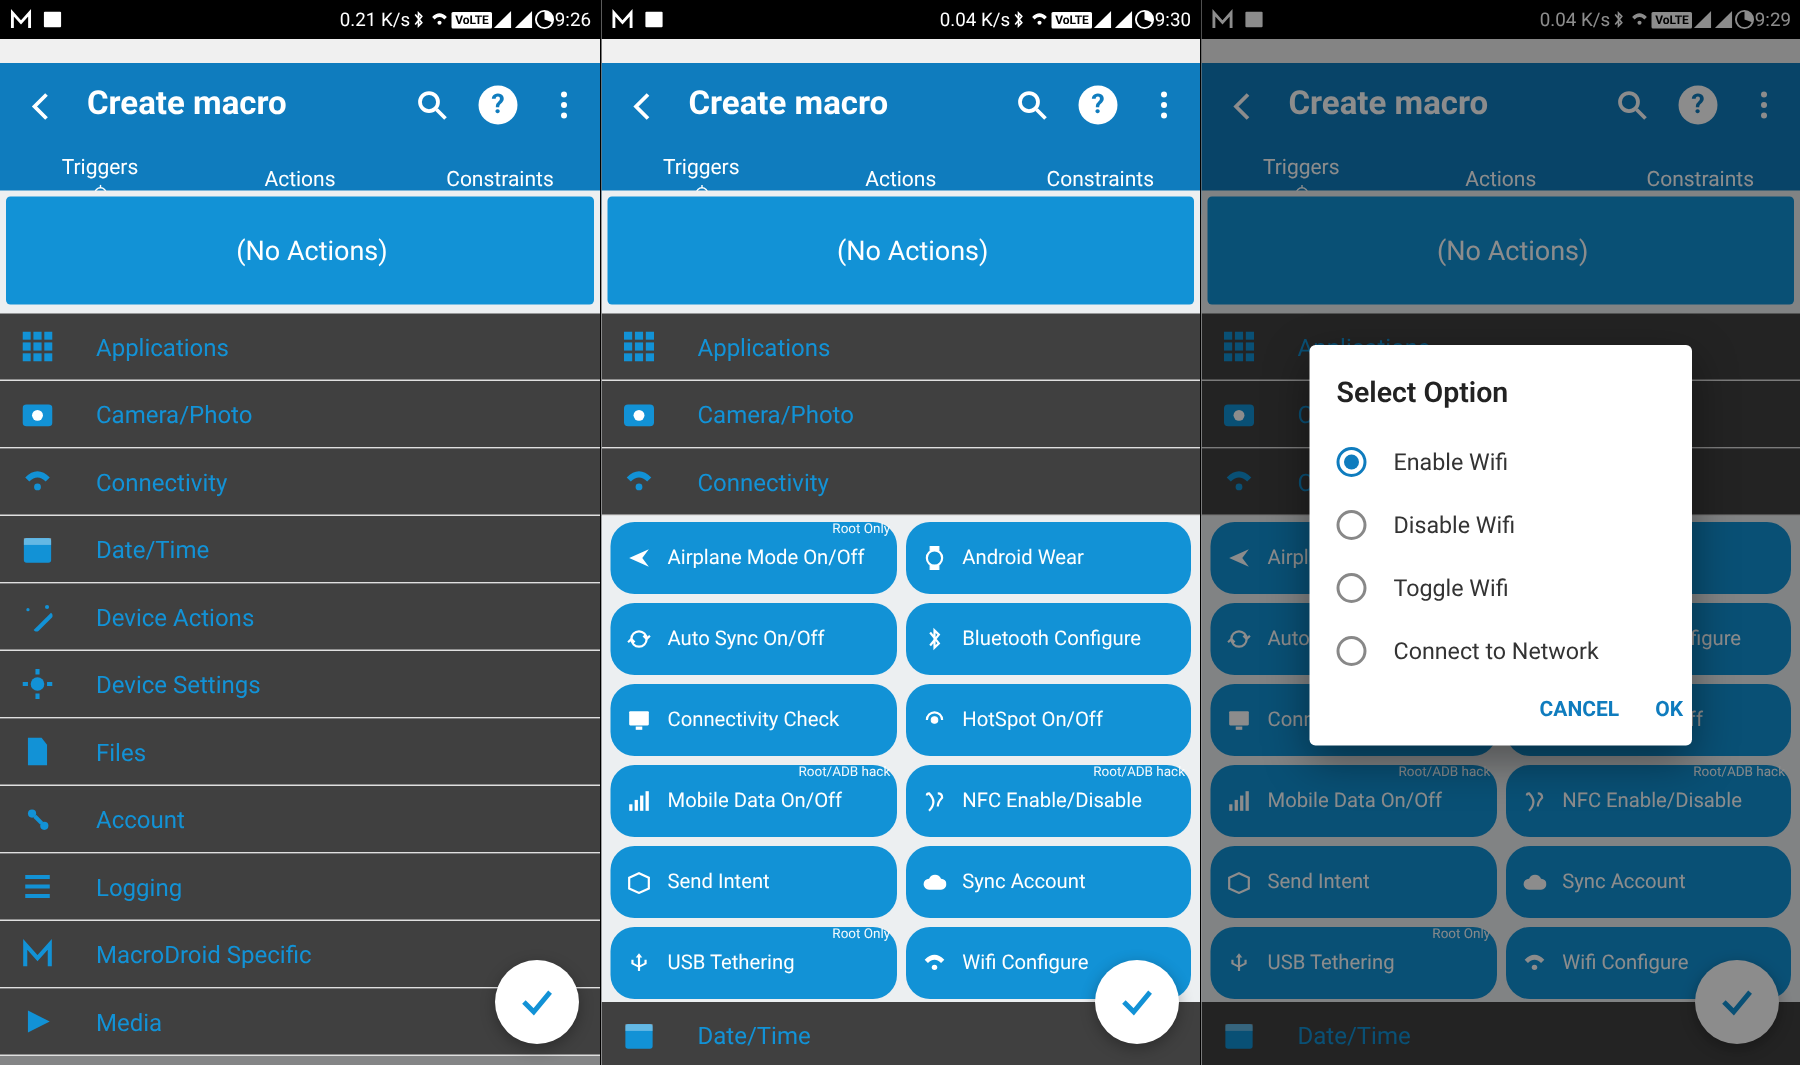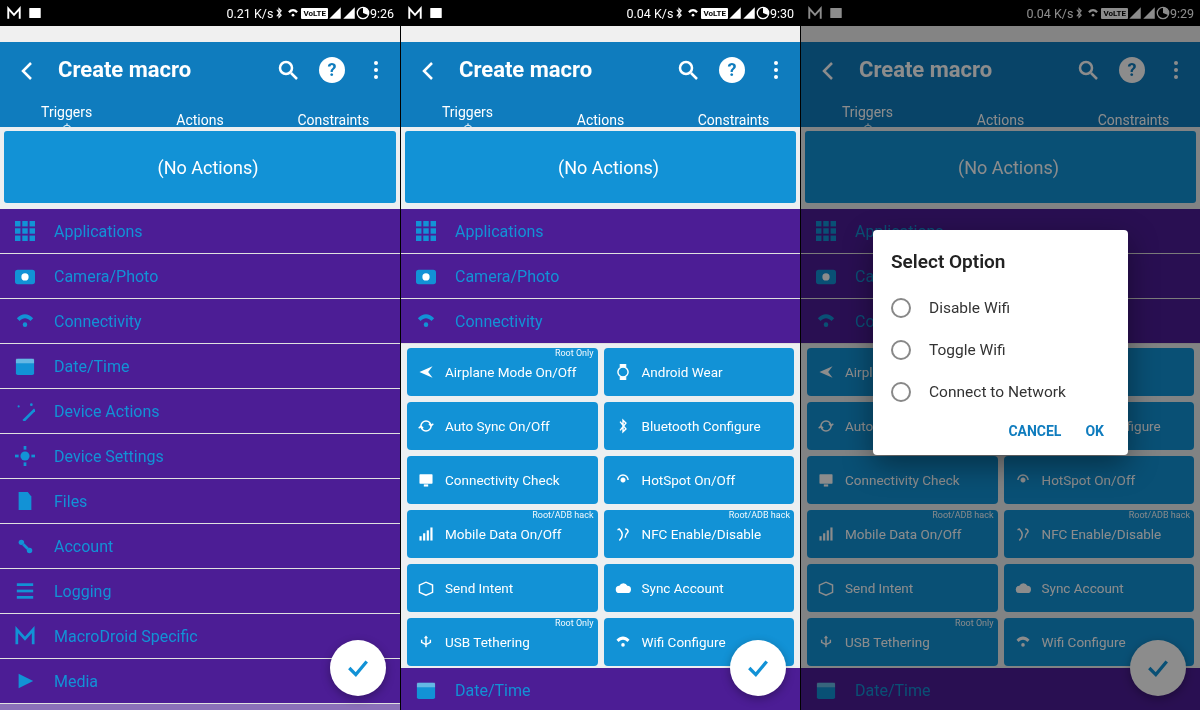--- a/index.html
+++ b/index.html
@@ -23,35 +23,35 @@
   .helpcircle { width:26px; height:26px; border-radius:50%; background:#fff; color:#0f7cbe; font-weight:700; display:inline-flex; align-items:center; justify-content:center; font-size:18px; }
 
   
   .tabs { height: 46px; display: flex; }
   .tab { flex: 1; text-align: center; font-size: 14px; display: flex; flex-direction: column; align-items: center; justify-content: center; gap:2px; position: relative; }
   .tab.selected::after { content:""; position:absolute; bottom:0; left:50%; transform:translateX(-50%); width:120px; height:3px; background:#fff; }
 
   
   .content { position: absolute; top: 127px; bottom: 0; left: 0; right: 0; overflow: hidden; background: #eceff1; }
   .noactions { background:#1292d6; color:#fff; height:72px; display:flex; align-items:center; justify-content:center; font-size:18px; border-radius:3px; margin:4px 4px 6px 4px;padding-left:16px; }
-  .catlist .row { background:#4c1d95; border-bottom:1px solid #e0e0e0; height:45px; display:flex; align-items:center; padding:0 14px; gap:18px; color:#1292d6; font-size:16px; }
+  .catlist .row { background:#404040; border-bottom:1px solid #e0e0e0; height:45px; display:flex; align-items:center; padding:0 14px; gap:28px; color:#1292d6; font-size:16px; }
   .catlist .row .cic { width:22px; display:inline-flex; align-items:center; justify-content:center; }
 
   
   .subgrid { padding: 4px 6px 2px 6px; display:grid; grid-template-columns: 1fr 1fr; gap:6px; background:#eceff1; }
-  .chip { position:relative; background:#1292d6; color:#fff; border-radius:4px; height:48px; display:flex; align-items:center; gap:10px; padding:0 10px; font-size:13.5px; }
+  .chip { position:relative; background:#1292d6; color:#fff; border-radius:16px; height:48px; display:flex; align-items:center; gap:10px; padding:0 10px; font-size:13.5px; }
   .chip .badge { position:absolute; top:0; right:4px; font-size:9px; opacity:.95; }
   .chip .ci { width:18px; display:inline-flex; align-items:center; justify-content:center; }
 
   
   .fab { position:absolute; right:14px; bottom:14px; width:56px; height:56px; border-radius:50%; background:#fff; box-shadow:0 3px 10px rgba(0,0,0,.3); display:flex; align-items:center; justify-content:center; color:#1292d6; }
 
   
   .scrim { position:absolute; inset:0; background:rgba(0,0,0,.45); }
-  .dialog { position:absolute; left:72px; right:72px; top:230px; background:#fff; border-radius:4px; box-shadow:0 10px 30px rgba(0,0,0,.4); padding:20px 18px 10px 18px; }
+  .dialog { position:absolute; left:72px; right:72px; top:230px; background:#fff; border-radius:4px; box-shadow:0 10px 30px rgba(0,0,0,.4); padding:20px 0 10px 18px; }
   .dialog h3 { font-size:19px; font-weight:600; margin-bottom:14px; color:#222; }
   .opt { display:flex; align-items:center; gap:18px; height:42px; font-size:15.5px; color:#333; }
   .radio { width:20px; height:20px; border:2px solid #888; border-radius:50%; display:inline-flex; align-items:center; justify-content:center; }
   .radio.on { border-color:#0f7cbe; }
   .radio.on::after { content:""; width:10px; height:10px; background:#0f7cbe; border-radius:50%; }
   .dactions { display:flex; justify-content:flex-end; gap:24px; padding:10px 6px 6px 6px; font-weight:700; color:#0f7cbe; font-size:14px; }
 
   svg { display:block; }
 </style>
 </head>
@@ -847,20 +847,24 @@
         <svg width="24" height="24" viewBox="0 0 22 22" stroke="#1292d6">
           <use href="#i-check"></use>
         </svg>
       </div>
   </div>
 
   <div class="scrim"></div>
   <div class="dialog">
     <h3>Select Option</h3>
     <div class="opt">
+        <span class="radio on"></span>
+        <span>Enable Wifi</span>
+      </div>
+    <div class="opt">
         <span class="radio"></span>
         <span>Disable Wifi</span>
       </div>
     <div class="opt">
         <span class="radio"></span>
         <span>Toggle Wifi</span>
       </div>
     <div class="opt">
         <span class="radio"></span>
         <span>Connect to Network</span>

